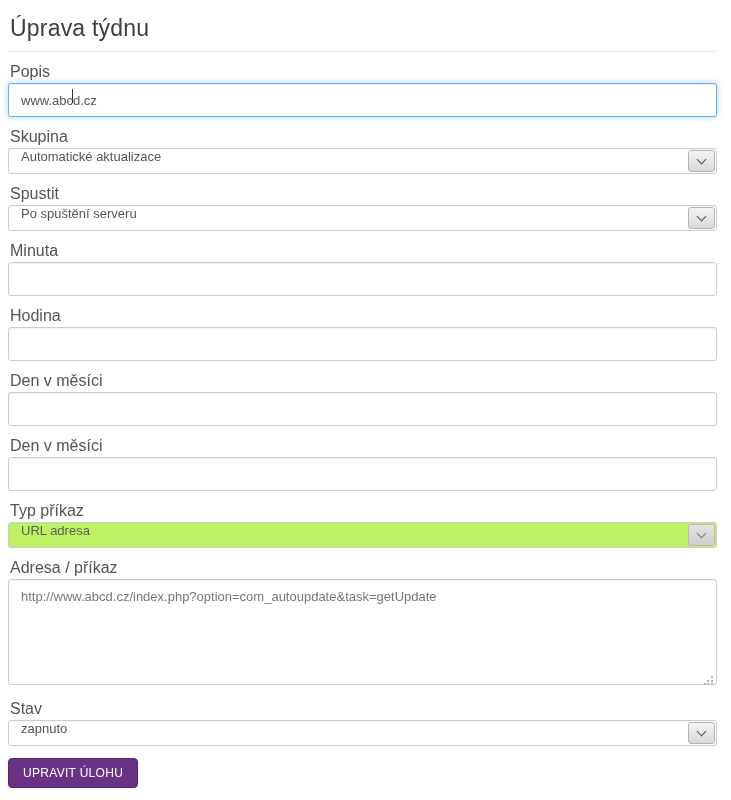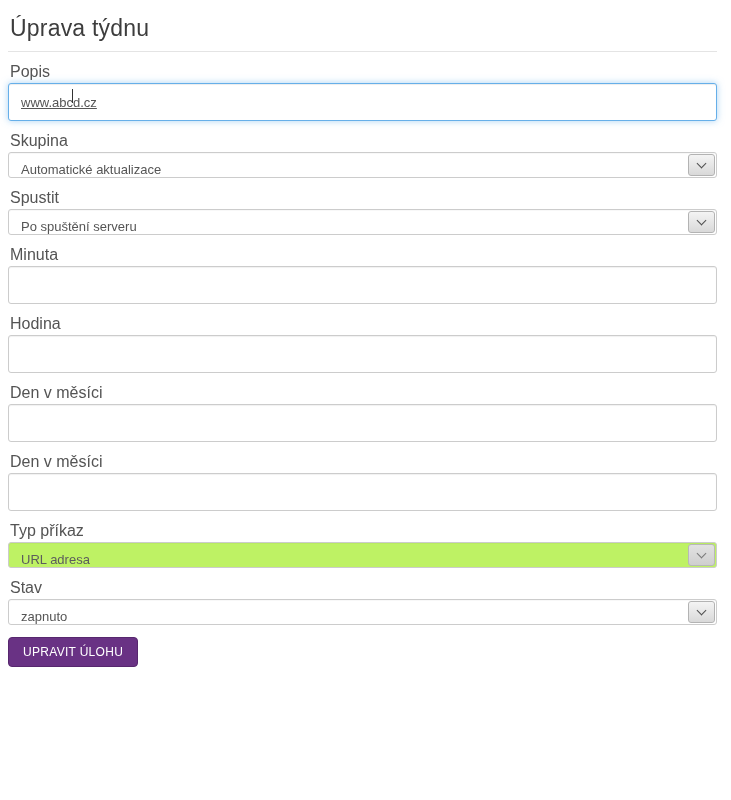--- a/index.html
+++ b/index.html
@@ -36,42 +36,41 @@
   .text-input, .select-box, .text-area {
     width: 100%;
     border: 1px solid #cccccc;
     border-radius: 3px;
     background: #fff;
     font-family: "Liberation Sans", sans-serif;
     font-size: 13px;
     color: #555;
   }
   .text-input {
-    height: 38px;
-    padding: 0 12px;
+    height: 14px;
+    padding: 16px 12px;
     box-shadow: inset 0 1px 1px rgba(0,0,0,0.06);
     outline: none;
-    text-decoration: underline;
   }
   .input-wrap { position: relative; }
   .input-wrap.focused .text-input {
     border-color: #66afe9;
     box-shadow: inset 0 1px 1px rgba(0,0,0,0.075), 0 0 7px rgba(102,175,233,0.55);
   }
   .caret {
     position: absolute;
     left: 64px; top: 6px;
     width: 1px; height: 14px;
     background: #333;
   }
 
   .select-box {
     height: 26px;
     display: flex;
-    align-items: flex-end;
+    align-items: flex-start;
     justify-content: space-between;
     padding-left: 12px;
     box-shadow: inset 0 1px 1px rgba(0,0,0,0.03);
     cursor: default;
     overflow: hidden;
   }
   .select-value { font-size: 13px; color: #555; white-space: nowrap; }
   .select-arrow-btn {
     flex: 0 0 auto;
     width: 27px; height: 22px;
@@ -192,20 +191,27 @@
   <div class="field">
     <label>Typ příkaz</label>
     <div class="select-box disabled">
       <span class="select-value">URL adresa</span>
       <span class="select-arrow-btn">
           <span class="chevron"></span>
         </span>
     </div>
   </div>
 
+  <div class="field">
+    <label>Adresa / příkaz</label>
+    <div class="textarea-wrap">
+      <textarea class="text-area" style="">http://www.abcd.cz/index.php?option=com_autoupdate&amp;task=getUpdate</textarea>
+      <div class="resize-grip"></div>
+    </div>
+  </div>
 
   <div class="field">
     <label>Stav</label>
     <div class="select-box">
       <span class="select-value">zapnuto</span>
       <span class="select-arrow-btn">
           <span class="chevron"></span>
         </span>
     </div>
   </div>

